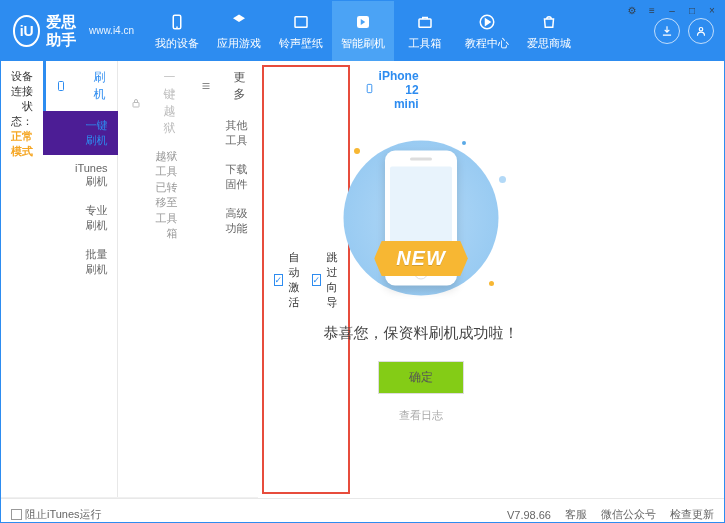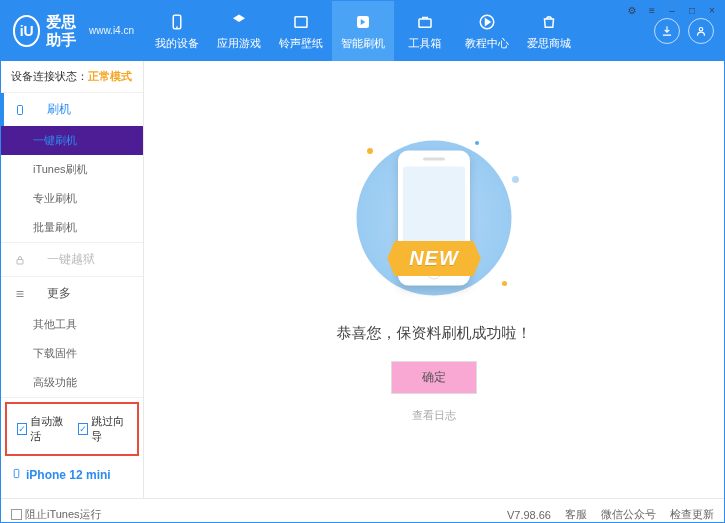--- a/index.html
+++ b/index.html
@@ -12,21 +12,21 @@
 .logo-url { font-size: 10px; opacity: 0.9; }
 .nav { display: flex; flex: 1; }
 .nav-item { width: 62px; display: flex; flex-direction: column; align-items: center; justify-content: center; cursor: pointer; font-size: 11px; gap: 4px; }
 .nav-item.active { background: #4ba3f5; }
 .nav-icon { width: 20px; height: 20px; display: flex; align-items: center; justify-content: center; }
 .header-right { display: flex; align-items: center; padding: 0 10px; gap: 8px; }
 .win-controls { position: absolute; top: 4px; right: 6px; display: flex; gap: 6px; font-size: 10px; }
 .win-btn { width: 14px; height: 12px; display: flex; align-items: center; justify-content: center; cursor: pointer; opacity: 0.85; }
 .circle-btn { width: 26px; height: 26px; border: 1.5px solid rgba(255,255,255,0.7); border-radius: 50%; display: flex; align-items: center; justify-content: center; cursor: pointer; }
 .body-area { display: flex; height: calc(100% - 60px - 24px); }
-.sidebar { width: 143px; border-right: 1px solid #e8e8e8; display: flex; flex-direction: column; background: #fff; }
+.sidebar { width: 117px; border-right: 1px solid #e8e8e8; display: flex; flex-direction: row; background: #fff; text-align: right; }
 .status-bar { padding: 8px 10px; font-size: 11px; border-bottom: 1px solid #f0f0f0; }
 .status-value { color: #f5a623; font-weight: bold; }
 .side-group { border-bottom: 1px solid #f0f0f0; }
 .side-header { display: flex; align-items: center; padding: 8px 12px; gap: 20px; color: #555; cursor: pointer; }
 .side-header.active-blue { color: #2d8cf0; border-left: 3px solid #2d8cf0; padding-left: 9px; }
 .side-item { padding: 7px 10px 7px 32px; color: #666; cursor: pointer; font-size: 11px; }
 .side-item.active { background: #4c1d95; color: #2d8cf0; }
 .side-note { padding: 4px 10px 10px 32px; color: #999; font-size: 11px; line-height: 1.4; }
 .checkbox-row { padding: 10px; display: flex; gap: 12px; align-items: center; border: 2px solid #e74c3c; margin: 4px; }
 .cb { display: flex; align-items: center; gap: 3px; font-size: 11px; cursor: pointer; }
@@ -36,21 +36,21 @@
 .main { flex: 1; display: flex; flex-direction: column; align-items: center; justify-content: center; position: relative; padding: 20px; }
 .illustration { width: 190px; height: 170px; position: relative; margin-bottom: 18px; }
 .illus-circle { position: absolute; left: 50%; top: 48%; transform: translate(-50%,-50%); width: 155px; height: 155px; border-radius: 50%; background: radial-gradient(circle,#b3d9f7 0%,#8ec5f0 100%); }
 .phone { position: absolute; left: 50%; top: 48%; transform: translate(-50%,-50%); width: 72px; height: 135px; background: #fff; border-radius: 10px; box-shadow: 0 4px 10px rgba(0,0,0,0.15); }
 .phone::before { content:''; position:absolute; top:7px; left:50%; transform:translateX(-50%); width:22px; height:3px; background:#ddd; border-radius:2px; }
 .phone::after { content:''; position:absolute; bottom:6px; left:50%; transform:translateX(-50%); width:12px; height:12px; border:1.5px solid #ddd; border-radius:50%; }
 .phone-screen { position:absolute; top:16px; left:5px; right:5px; bottom:22px; background:#e8f3fc; border-radius:2px; }
 .ribbon { position:absolute; left:50%; bottom:30px; transform:translateX(-50%); background:#f7b733; color:#fff; font-weight:bold; font-size:20px; font-style:italic; padding:6px 22px; letter-spacing:1px; clip-path: polygon(8% 0,92% 0,100% 50%,92% 100%,8% 100%,0 50%); text-shadow:0 1px 0 rgba(0,0,0,0.15); }
 .dot { position:absolute; border-radius:50%; }
 .success-text { font-size: 15px; color: #444; margin-bottom: 18px; }
-.ok-btn { border: 1px solid #ddd; background: #f9a8d4; padding: 7px 30px; font-size: 12px; cursor: pointer; color: #555; margin-bottom: 14px; }
+.ok-btn { border: 1px solid #ddd; background: #84cc16; padding: 7px 30px; font-size: 12px; cursor: pointer; color: #555; margin-bottom: 14px; }
 .log-link { color: #aaa; font-size: 11px; cursor: pointer; }
 .footer { height: 32px; border-top: 1px solid #e8e8e8; display: flex; align-items: center; padding: 0 10px; font-size: 11px; color: #666; }
 .footer-left { display: flex; align-items: center; gap: 4px; }
 .footer-cb { width: 11px; height: 11px; border: 1px solid #999; }
 .footer-right { margin-left: auto; display: flex; align-items: center; gap: 14px; }
 .footer-item { cursor: pointer; }
 .side-icon { width:14px; height:14px; display:flex; align-items:center; justify-content:center; }
 </style>
 </head>
 <body>
@@ -173,20 +173,21 @@
     <div class="side-group">
       <div class="side-header" style="color:#bbb">
         <span class="side-icon">
             <svg width="12" height="12" viewBox="0 0 24 24" fill="none" stroke="#bbb" stroke-width="2">
               <rect x="6" y="11" width="12" height="9" rx="1"></rect>
               <path d="M9 11 V8 a3 3 0 0 1 6 0 v3"></path>
             </svg>
           </span>
         <span>一键越狱</span>
       </div>
+      <div class="side-note">越狱工具已转移至工具箱</div>
     </div>
 
     <div class="side-group">
       <div class="side-header">
         <span class="side-icon">
             <svg width="12" height="12" viewBox="0 0 24 24" stroke="#888" stroke-width="2">
               <line x1="5" y1="7" x2="19" y2="7"></line>
               <line x1="5" y1="12" x2="19" y2="12"></line>
               <line x1="5" y1="17" x2="19" y2="17"></line>
             </svg>

